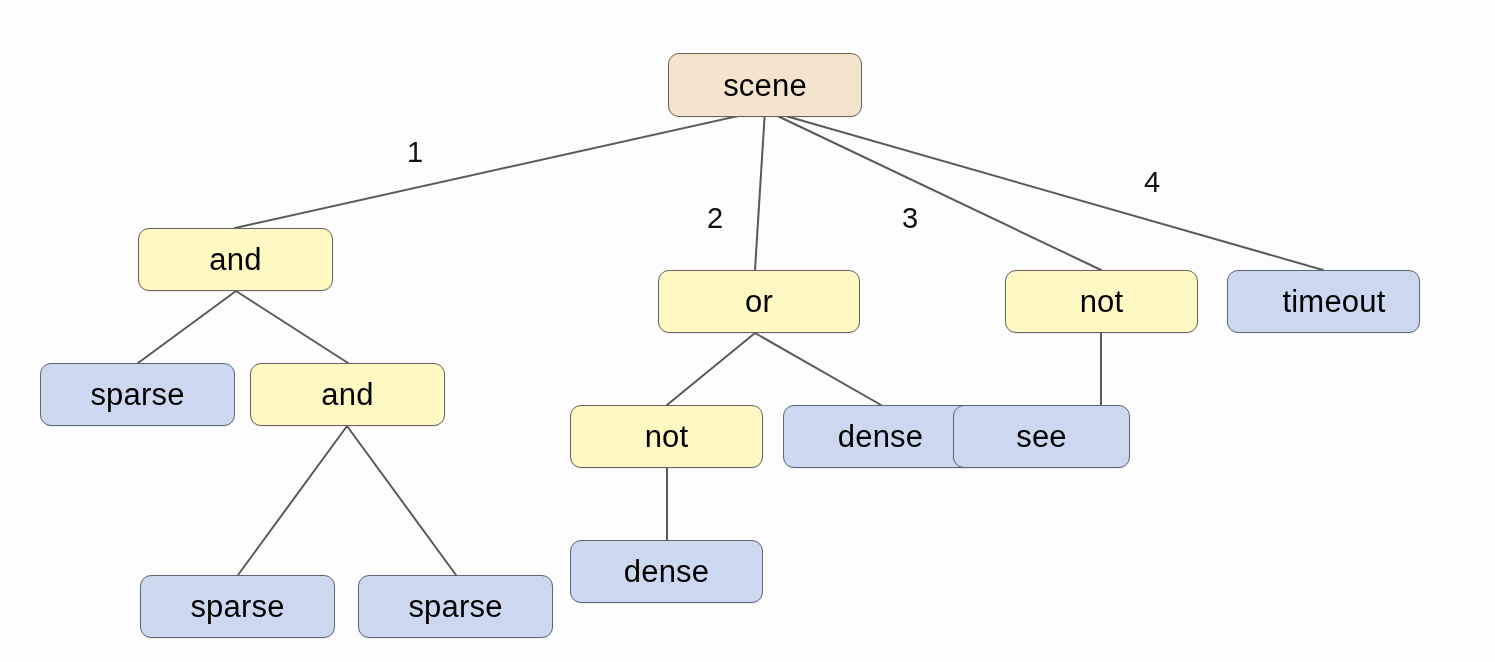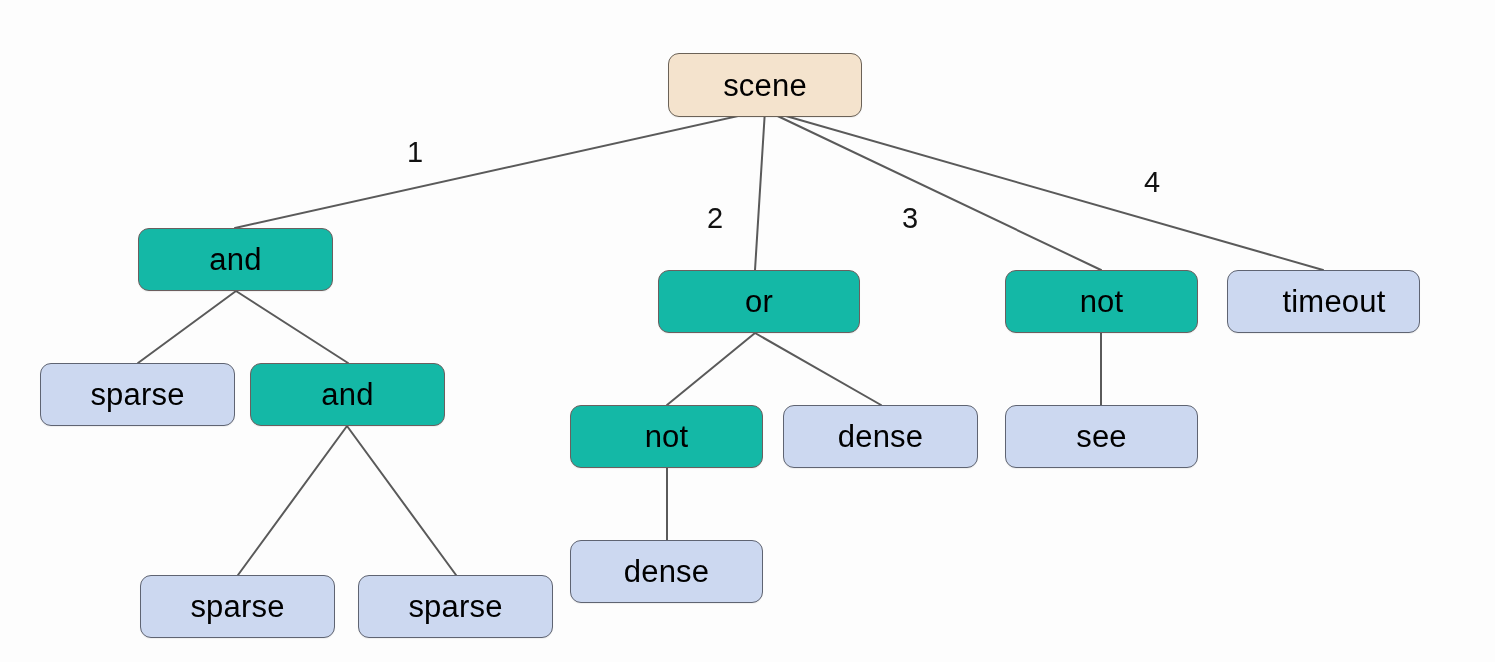--- a/index.html
+++ b/index.html
@@ -33,21 +33,21 @@
     align-items: center;
     justify-content: center;
     font-size: 31px;
     line-height: 1;
     color: #000000;
     letter-spacing: 0.2px;
     white-space: nowrap;
     box-shadow: 0 1px 1px rgba(0,0,0,0.06);
   }
   .node.root   { background: #f4e3cd; border-color: #6b6257; margin-top: 9px; }
-  .node.op     { background: #14b8a6; border-color: #6b5f5f; }
+  .node.op     { background: #fef9c3; border-color: #6b5f5f; }
   .node.leaf   { background: #ccd8f0; border-color: #5f6472; }
   .edge-label {
     position: absolute;
     font-size: 29px;
     line-height: 1;
     color: #111111;
     white-space: nowrap;
     transform: translate(-50%, -50%);
   }
 </style>
@@ -90,21 +90,21 @@
       </div>
       <div class="node op" style="left: 250px; top: 363px; width: 195px; height: 63px;">
         <span>and</span>
       </div>
       <div class="node op" style="left: 570px; top: 405px; width: 193px; height: 63px;">
         <span>not</span>
       </div>
       <div class="node leaf" style="left: 783px; top: 405px; width: 195px; height: 63px;">
         <span>dense</span>
       </div>
-      <div class="node leaf" style="left: 1005px; top: 405px; width: 193px; height: 63px;">
+      <div class="node leaf" style="left: 953px; top: 405px; width: 177px; height: 63px;">
         <span>see</span>
       </div>
       <div class="node leaf" style="left: 570px; top: 540px; width: 193px; height: 63px;">
         <span>dense</span>
       </div>
       <div class="node leaf" style="left: 140px; top: 575px; width: 195px; height: 63px;">
         <span>sparse</span>
       </div>
       <div class="node leaf" style="left: 358px; top: 575px; width: 195px; height: 63px;">
         <span>sparse</span>

